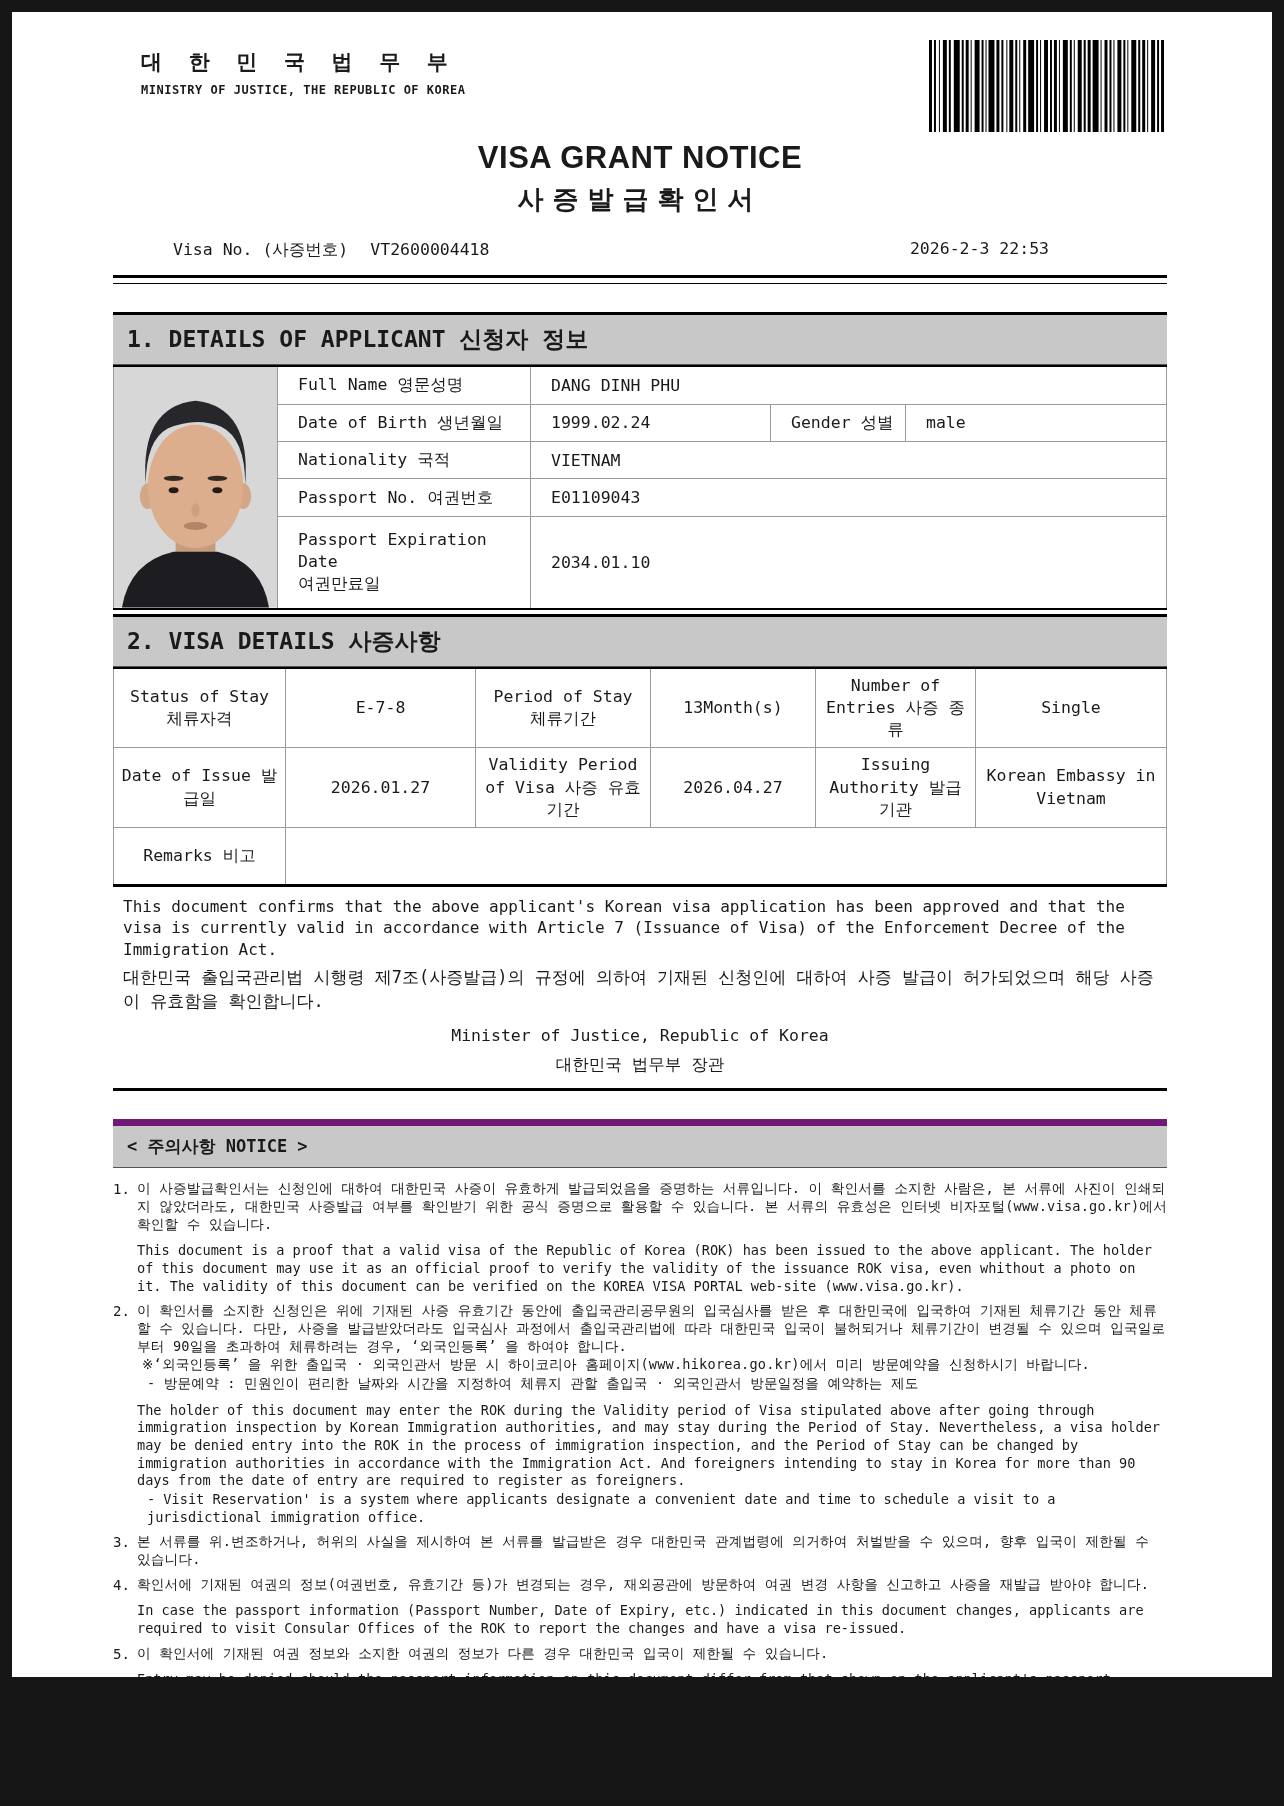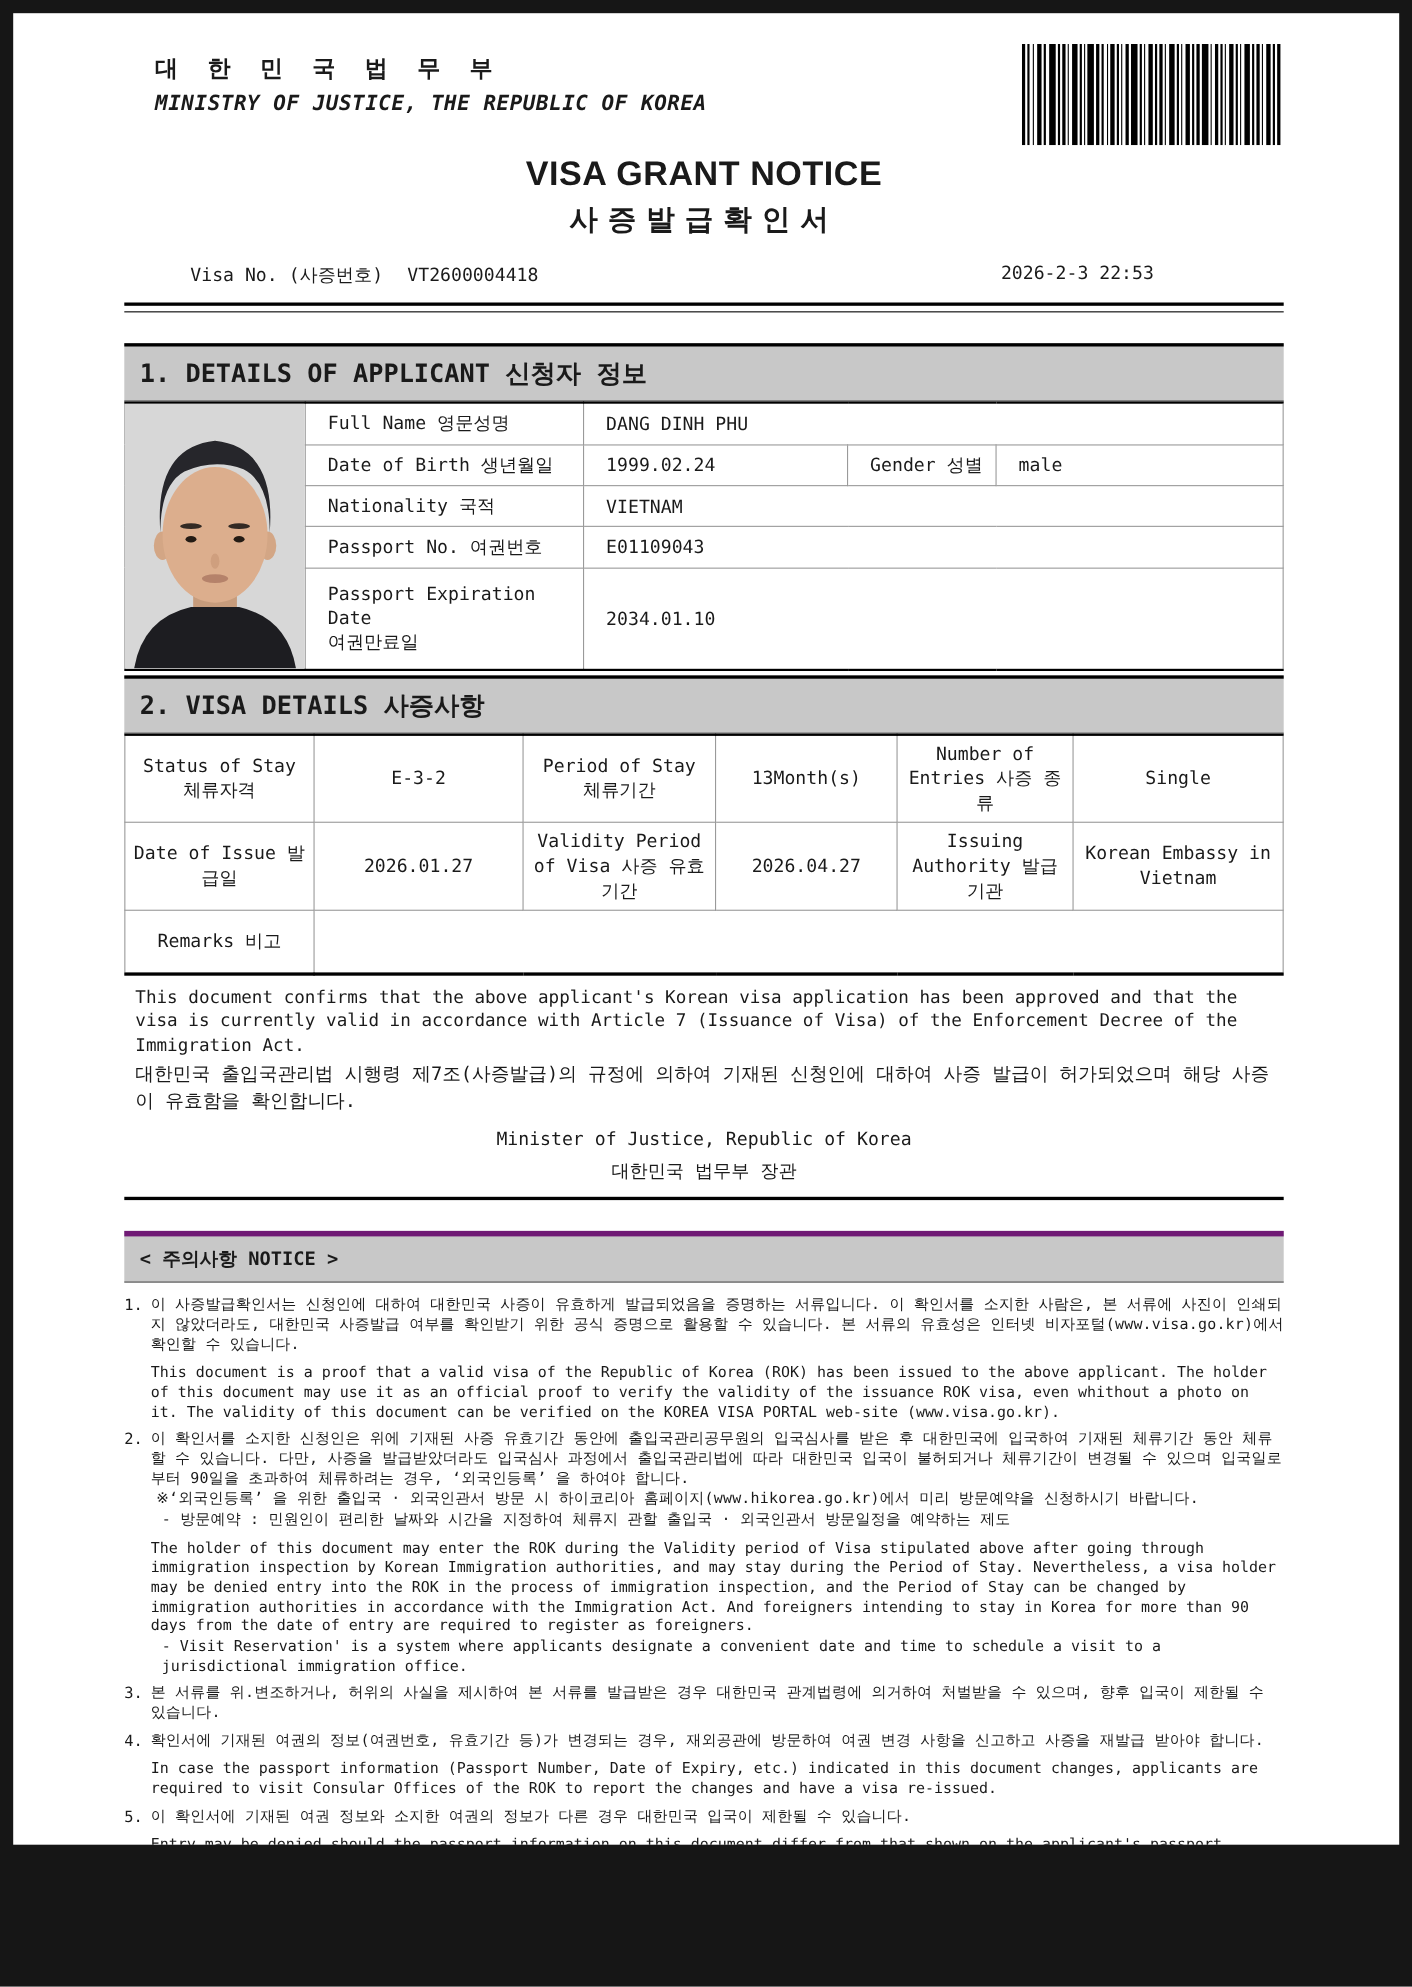--- a/index.html
+++ b/index.html
@@ -11,21 +11,21 @@
     font-family:"DejaVu Sans Mono","DejaVu Sans",monospace;color:var(--ink);
   }
   .page{
     position:absolute;left:12px;top:12px;width:1260px;height:1665px;
     background:var(--page);box-sizing:border-box;padding:26px 105px 0 101px;overflow:hidden;
   }
   
   .doc-header{display:flex;justify-content:space-between;align-items:flex-start;height:96px;}
   .ministry{padding-left:28px;padding-top:10px;}
   .ministry-ko{font-weight:bold;font-size:21px;letter-spacing:7px;}
-  .ministry-en{font-weight:bold;font-size:19px;margin-top:7px;letter-spacing:0.5px;font-style:italic;}
+  .ministry-en{font-weight:bold;font-size:12px;margin-top:7px;letter-spacing:0.5px;}
   .barcode{width:238px;height:92px;margin-top:2px;}
   
   .title-block{text-align:center;margin-top:6px;}
   .title-en{font-family:"Liberation Sans","DejaVu Sans",sans-serif;font-weight:bold;font-size:31px;letter-spacing:0.5px;}
   .title-ko{font-weight:bold;font-size:26px;letter-spacing:9px;margin-top:6px;}
   
   .visa-no-row{display:flex;justify-content:space-between;margin-top:22px;font-size:16.5px;}
   .visa-no-left{padding-left:60px;}
   .visa-no-value{margin-left:22px;}
   .visa-no-right{margin-right:118px;}
@@ -45,21 +45,21 @@
   .two-line span{display:block;line-height:1.35;}
   .visa-table{border:1px solid #666;border-top:2px solid #000;border-bottom:3px solid #000;}
   .visa-table td{border:1px solid #9a9a9a;font-size:16.5px;text-align:center;vertical-align:middle;padding:6px 6px;line-height:1.35;}
   
   .confirm{margin-top:9px;}
   .confirm-en{font-size:16px;line-height:1.33;padding:0 8px 0 10px;}
   .confirm-ko{font-size:17px;line-height:1.42;margin-top:5px;padding:0 2px 0 10px;}
   .minister{text-align:center;font-size:16.5px;margin-top:13px;}
   .minister-ko{text-align:center;font-size:16.5px;margin-top:9px;}
   .rule-mid{margin-top:12px;height:4px;border-top:3px solid #000;}
-  .notice-bar{margin-top:24px;background:var(--bar-bg);border-top:5px solid #701a75;border-bottom:1px solid #555;
+  .notice-bar{margin-top:24px;background:var(--bar-bg);border-top:7px solid #701a75;border-bottom:1px solid #555;
       font-weight:bold;font-size:17px;padding:9px 14px;box-sizing:border-box;}
   
   .notice-list{margin-top:12px;font-size:13.6px;line-height:1.3;}
   .n-item{display:flex;margin-top:7px;}
   .n-num{width:24px;flex:0 0 24px;font-size:14px;}
   .n-body{flex:1;}
   .n-body p{margin:0 0 0 0;}
   .n-body p.ko{letter-spacing:0.2px;}
   .n-body p.en{margin-top:9px;}
   .n-body p.sub{padding-left:5px;margin-top:1px;}
@@ -208,21 +208,21 @@
         <col style="width:172px">
         <col style="width:190px">
         <col style="width:175px">
         <col style="width:165px">
         <col style="width:160px">
         <col>
       </colgroup>
     <tbody>
         <tr>
       <td>Status of Stay 체류자격</td>
-      <td>E-3-2</td>
+      <td>E-7-8</td>
       <td>Period of Stay 체류기간</td>
       <td>13Month(s)</td>
       <td>Number of Entries 사증 종류</td>
       <td>Single</td>
     </tr>
     <tr>
       <td>Date of Issue 발급일</td>
       <td>2026.01.27</td>
       <td>Validity Period of Visa 사증 유효기간</td>
       <td>2026.04.27</td>

